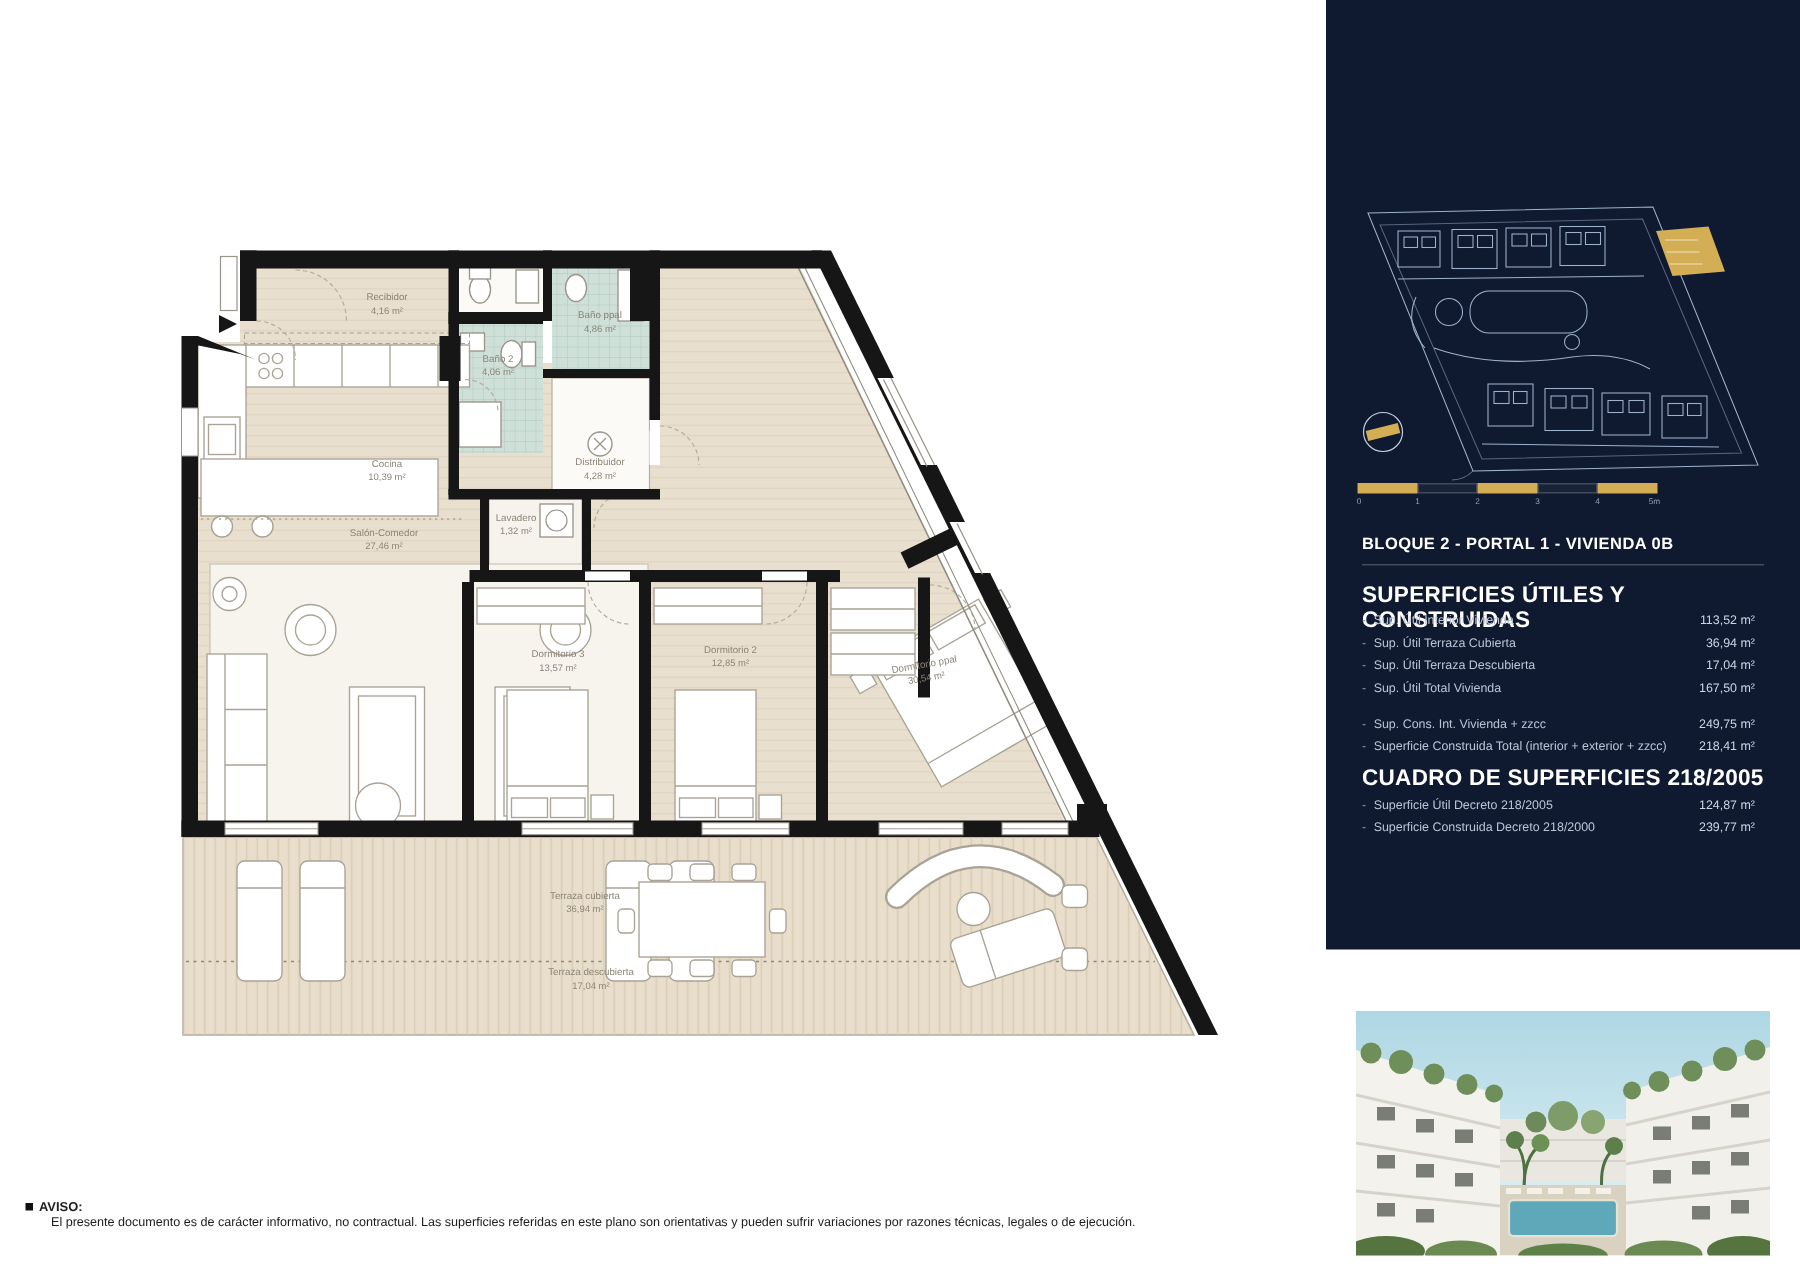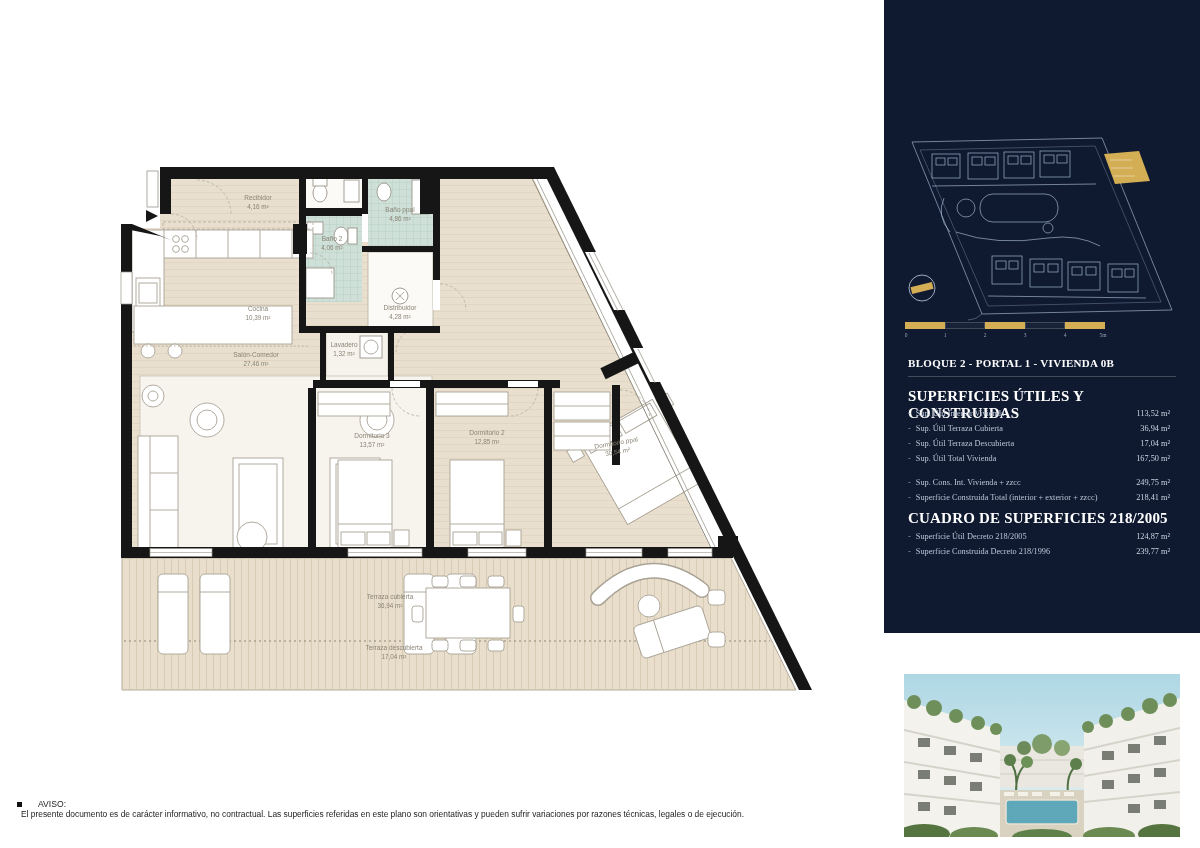--- a/index.html
+++ b/index.html
@@ -9,26 +9,26 @@
   }
   
   #plan-area{position:absolute;left:0;top:0;width:884px;height:848px;background:#fff;}
   #plan-svg{position:absolute;left:0;top:0;}
   .room-name,.room-area{font-family:"Liberation Sans",sans-serif;fill:#8c8577;}
   .room-name{font-size:6.5px;}
   .room-area{font-size:6.3px;}
 
   
   #disclaimer{position:absolute;left:17px;top:799px;width:850px;color:#1c1c1c;}
-  #disclaimer .t{font-size:8.6px;font-weight:normal;display:flex;align-items:center;gap:16px;}
+  #disclaimer .t{font-size:8.6px;font-weight:bold;display:flex;align-items:center;gap:4px;}
   #disclaimer .sq{width:5px;height:5px;background:#111;display:inline-block;}
-  #disclaimer .l{font-size:8.4px;margin-left:4px;line-height:10.5px;}
+  #disclaimer .l{font-size:8.4px;margin-left:17px;line-height:10.5px;}
 
   
-  #sidebar{position:absolute;left:884px;top:0;width:316px;height:633px;background:#0f1930;font-family:Liberation Serif, serif;}
+  #sidebar{position:absolute;left:884px;top:0;width:316px;height:633px;background:#0f1930;}
   #siteplan{position:absolute;left:12px;top:128px;}
   #scalebar{position:absolute;left:21px;top:322px;width:200px;height:18px;}
   #scalebar .bar{position:relative;height:7px;}
   #scalebar .seg{position:absolute;top:0;height:7px;width:40px;box-sizing:border-box;}
   #scalebar .gold{background:#d4ae55;}
   #scalebar .dark{border:1px solid rgba(255,255,255,.18);background:rgba(255,255,255,.04);}
   #scalebar .labels{position:relative;height:9px;margin-top:3px;}
   #scalebar .labels span{position:absolute;font-size:5.5px;color:#93a0b5;transform:translateX(-50%);}
 
   .sb-title{position:absolute;left:24px;right:24px;top:357px;color:#ffffff;font-size:11px;
@@ -418,21 +418,21 @@
       </div>
   </div>
 
   <div class="sb-h" id="h-cuadro">CUADRO DE SUPERFICIES 218/2005</div>
   <div class="rows" id="rows-cuadro">
     <div class="srow">
         <span class="lbl">Superficie Útil Decreto 218/2005</span>
         <span class="val">124,87 m²</span>
       </div>
     <div class="srow">
-        <span class="lbl">Superficie Construida Decreto 218/1996</span>
+        <span class="lbl">Superficie Construida Decreto 218/2000</span>
         <span class="val">239,77 m²</span>
       </div>
   </div>
 
   <svg id="render" width="276" height="163" viewBox="0 0 276 163">
     <defs>
       <linearGradient id="sky" x1="0" y1="0" x2="0" y2="1">
         <stop offset="0" stop-color="#aed7e4"></stop>
           <stop offset="1" stop-color="#e8f4f6"></stop>
       </linearGradient>

